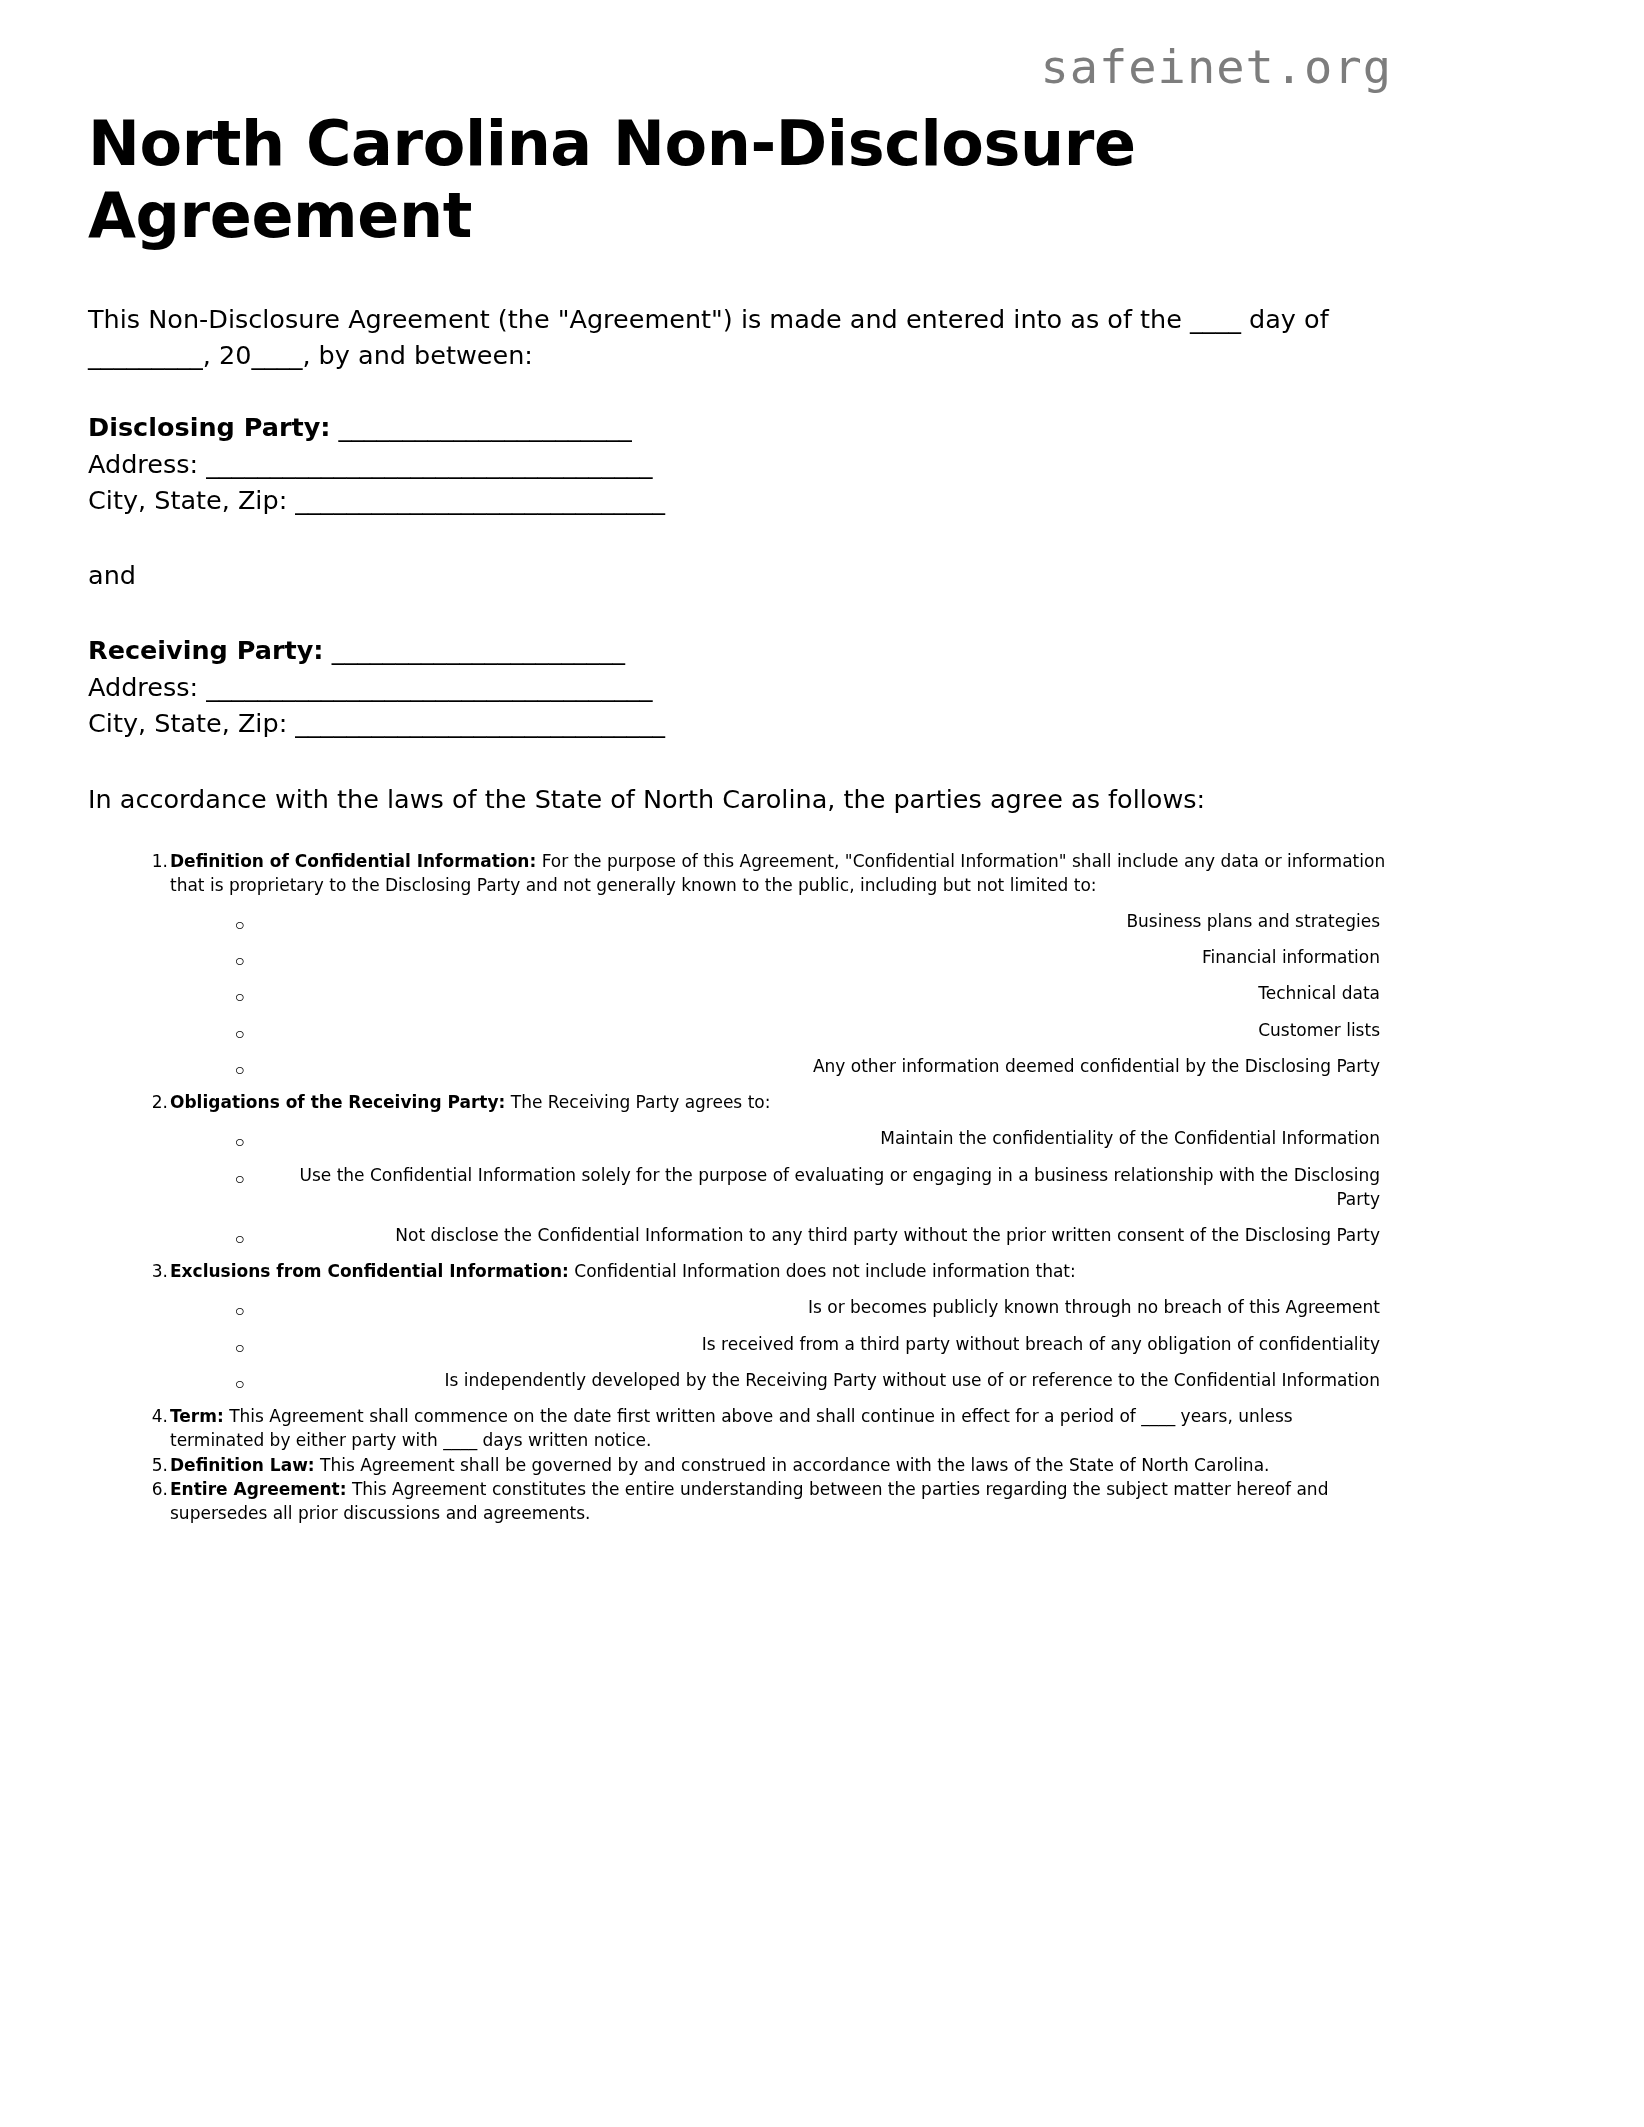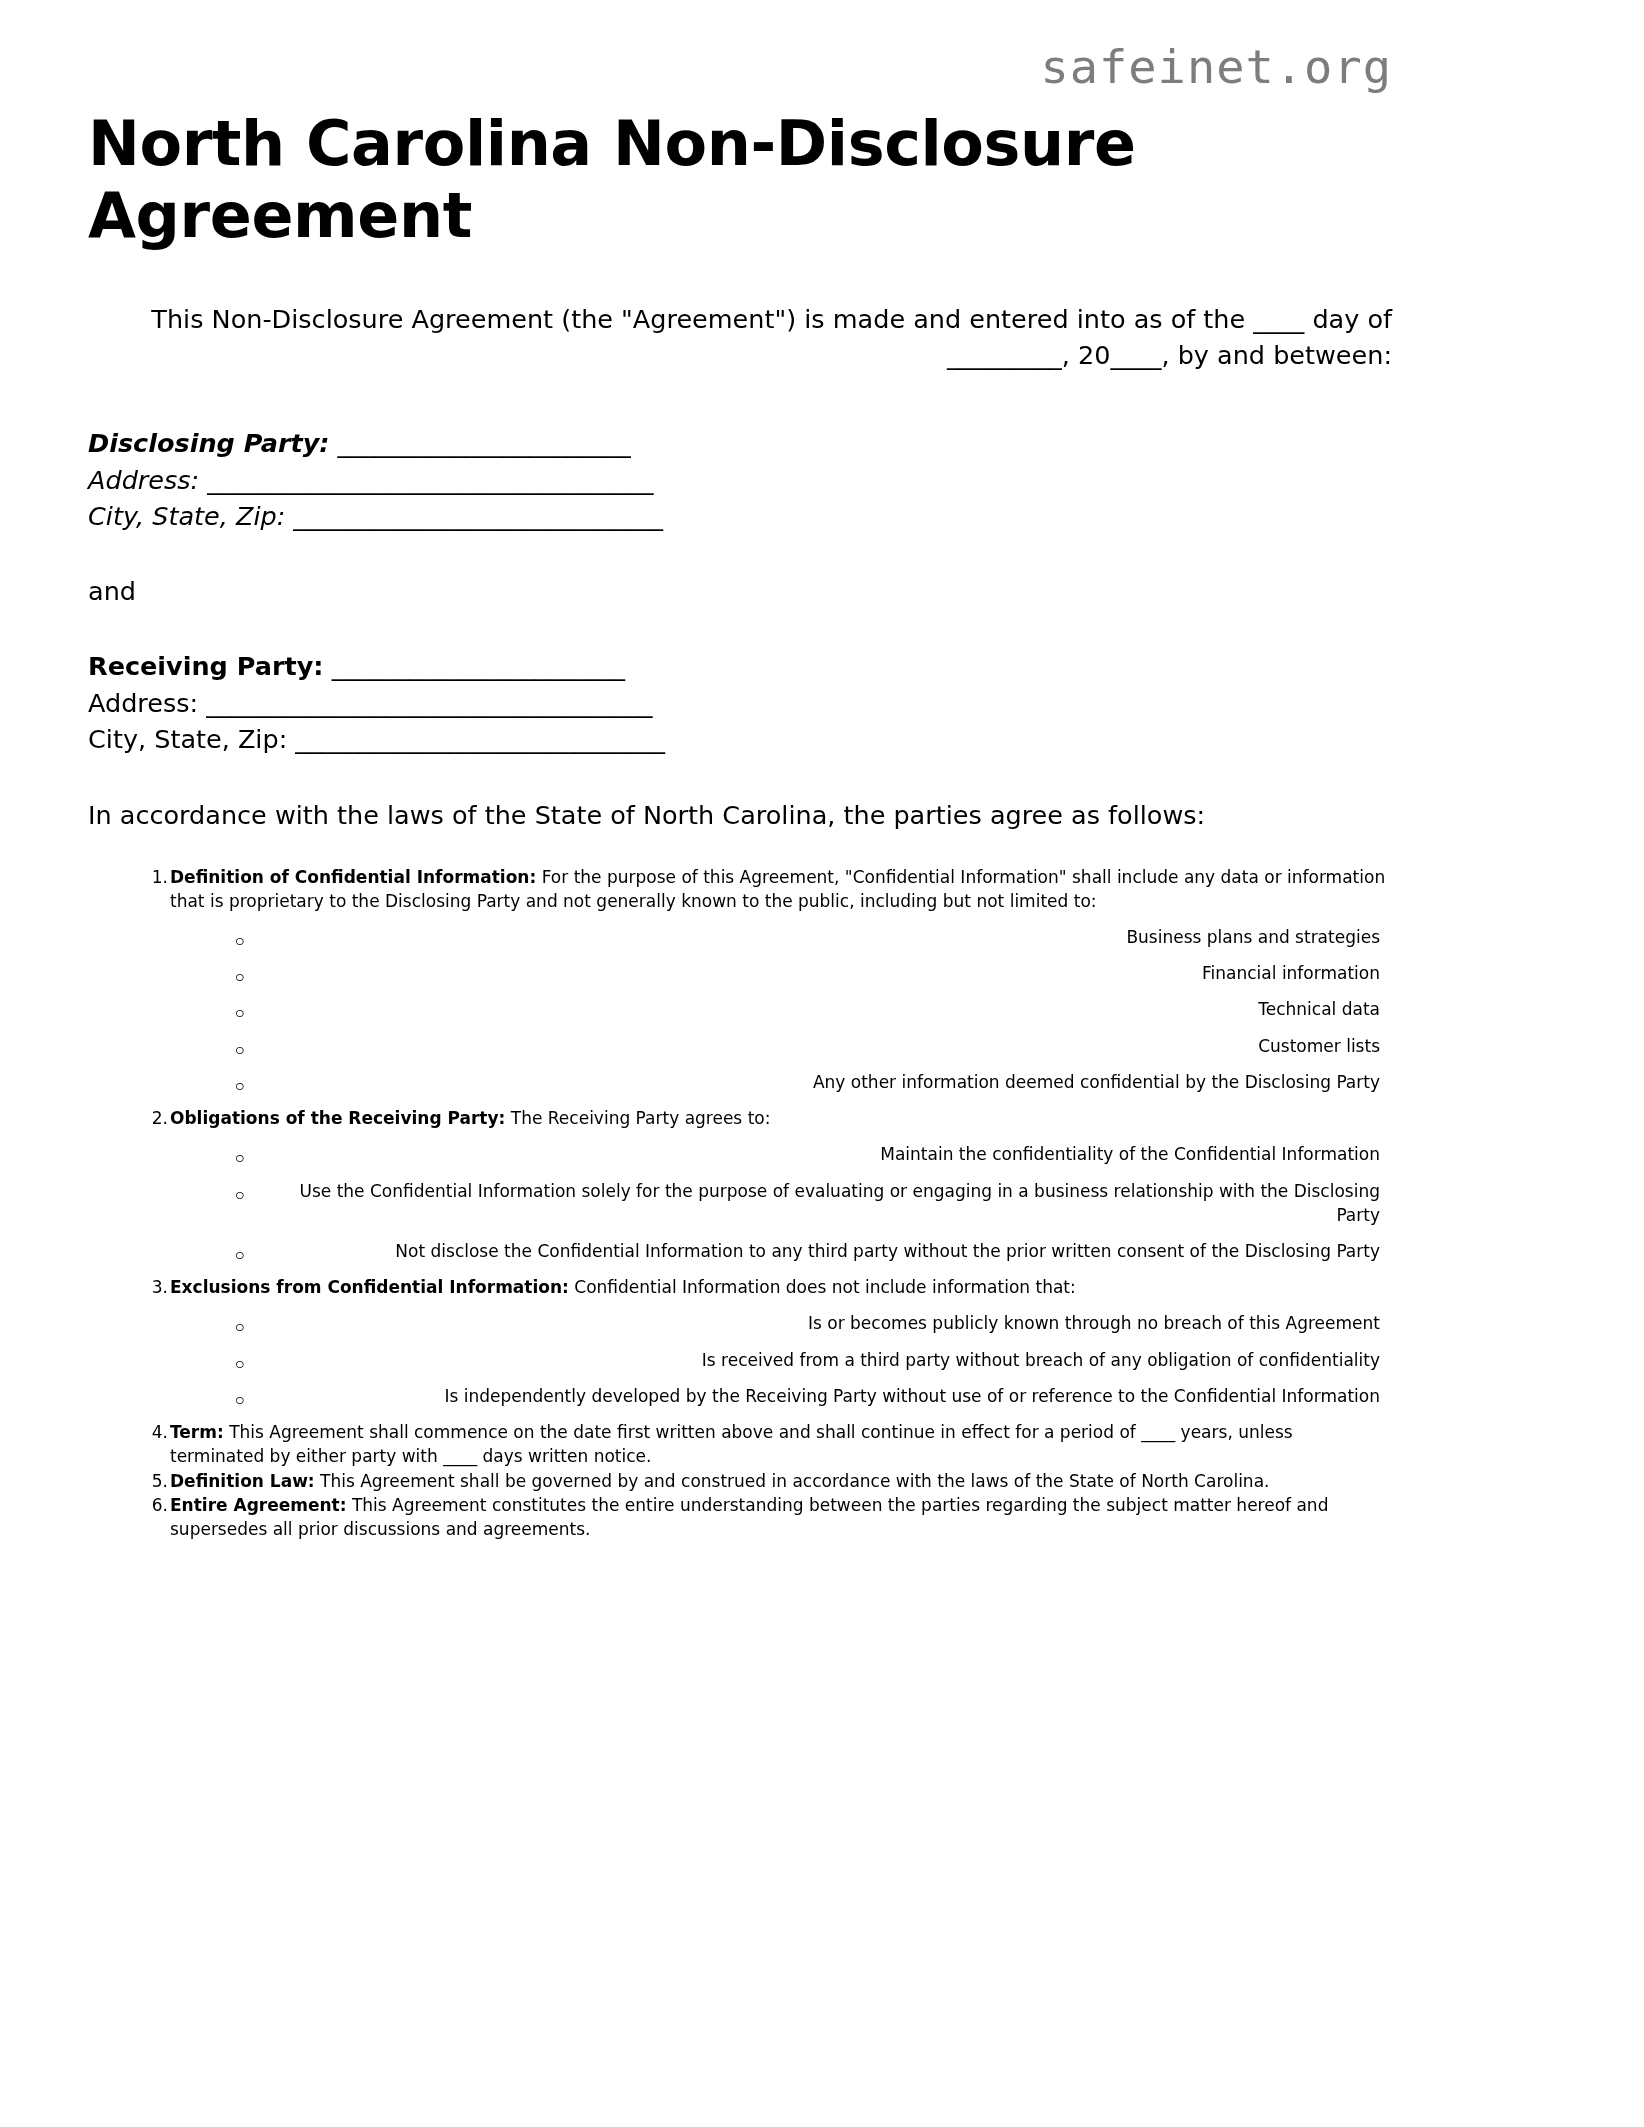--- a/index.html
+++ b/index.html
@@ -48,30 +48,30 @@
     letter-spacing: -0.4px;
     max-width: 1180px;
   }
 
   
   .para {
     font-size: 25.5px;
     line-height: 1.42;
     margin: 0;
   }
-  .para.intro { margin-top: 49px; max-width: 1400px; text-align: right; }
+  .para.intro { margin-top: 49px; max-width: 1400px; }
   .para.and-sep { margin-top: 39px; }
   .para.accord { margin-top: 40px; }
 
   .block {
     font-size: 25.5px;
     line-height: 1.425;
     margin: 0;
   }
-  .block.disclosing { margin-top: 52px; font-style: italic; }
+  .block.disclosing { margin-top: 36px; }
   .block.receiving { margin-top: 39px; }
 
   .lbl-bold { font-weight: bold; }
 
   
   .fill { white-space: pre; }
 
   
   ol.terms {
     margin: 31px 0 0 0;

